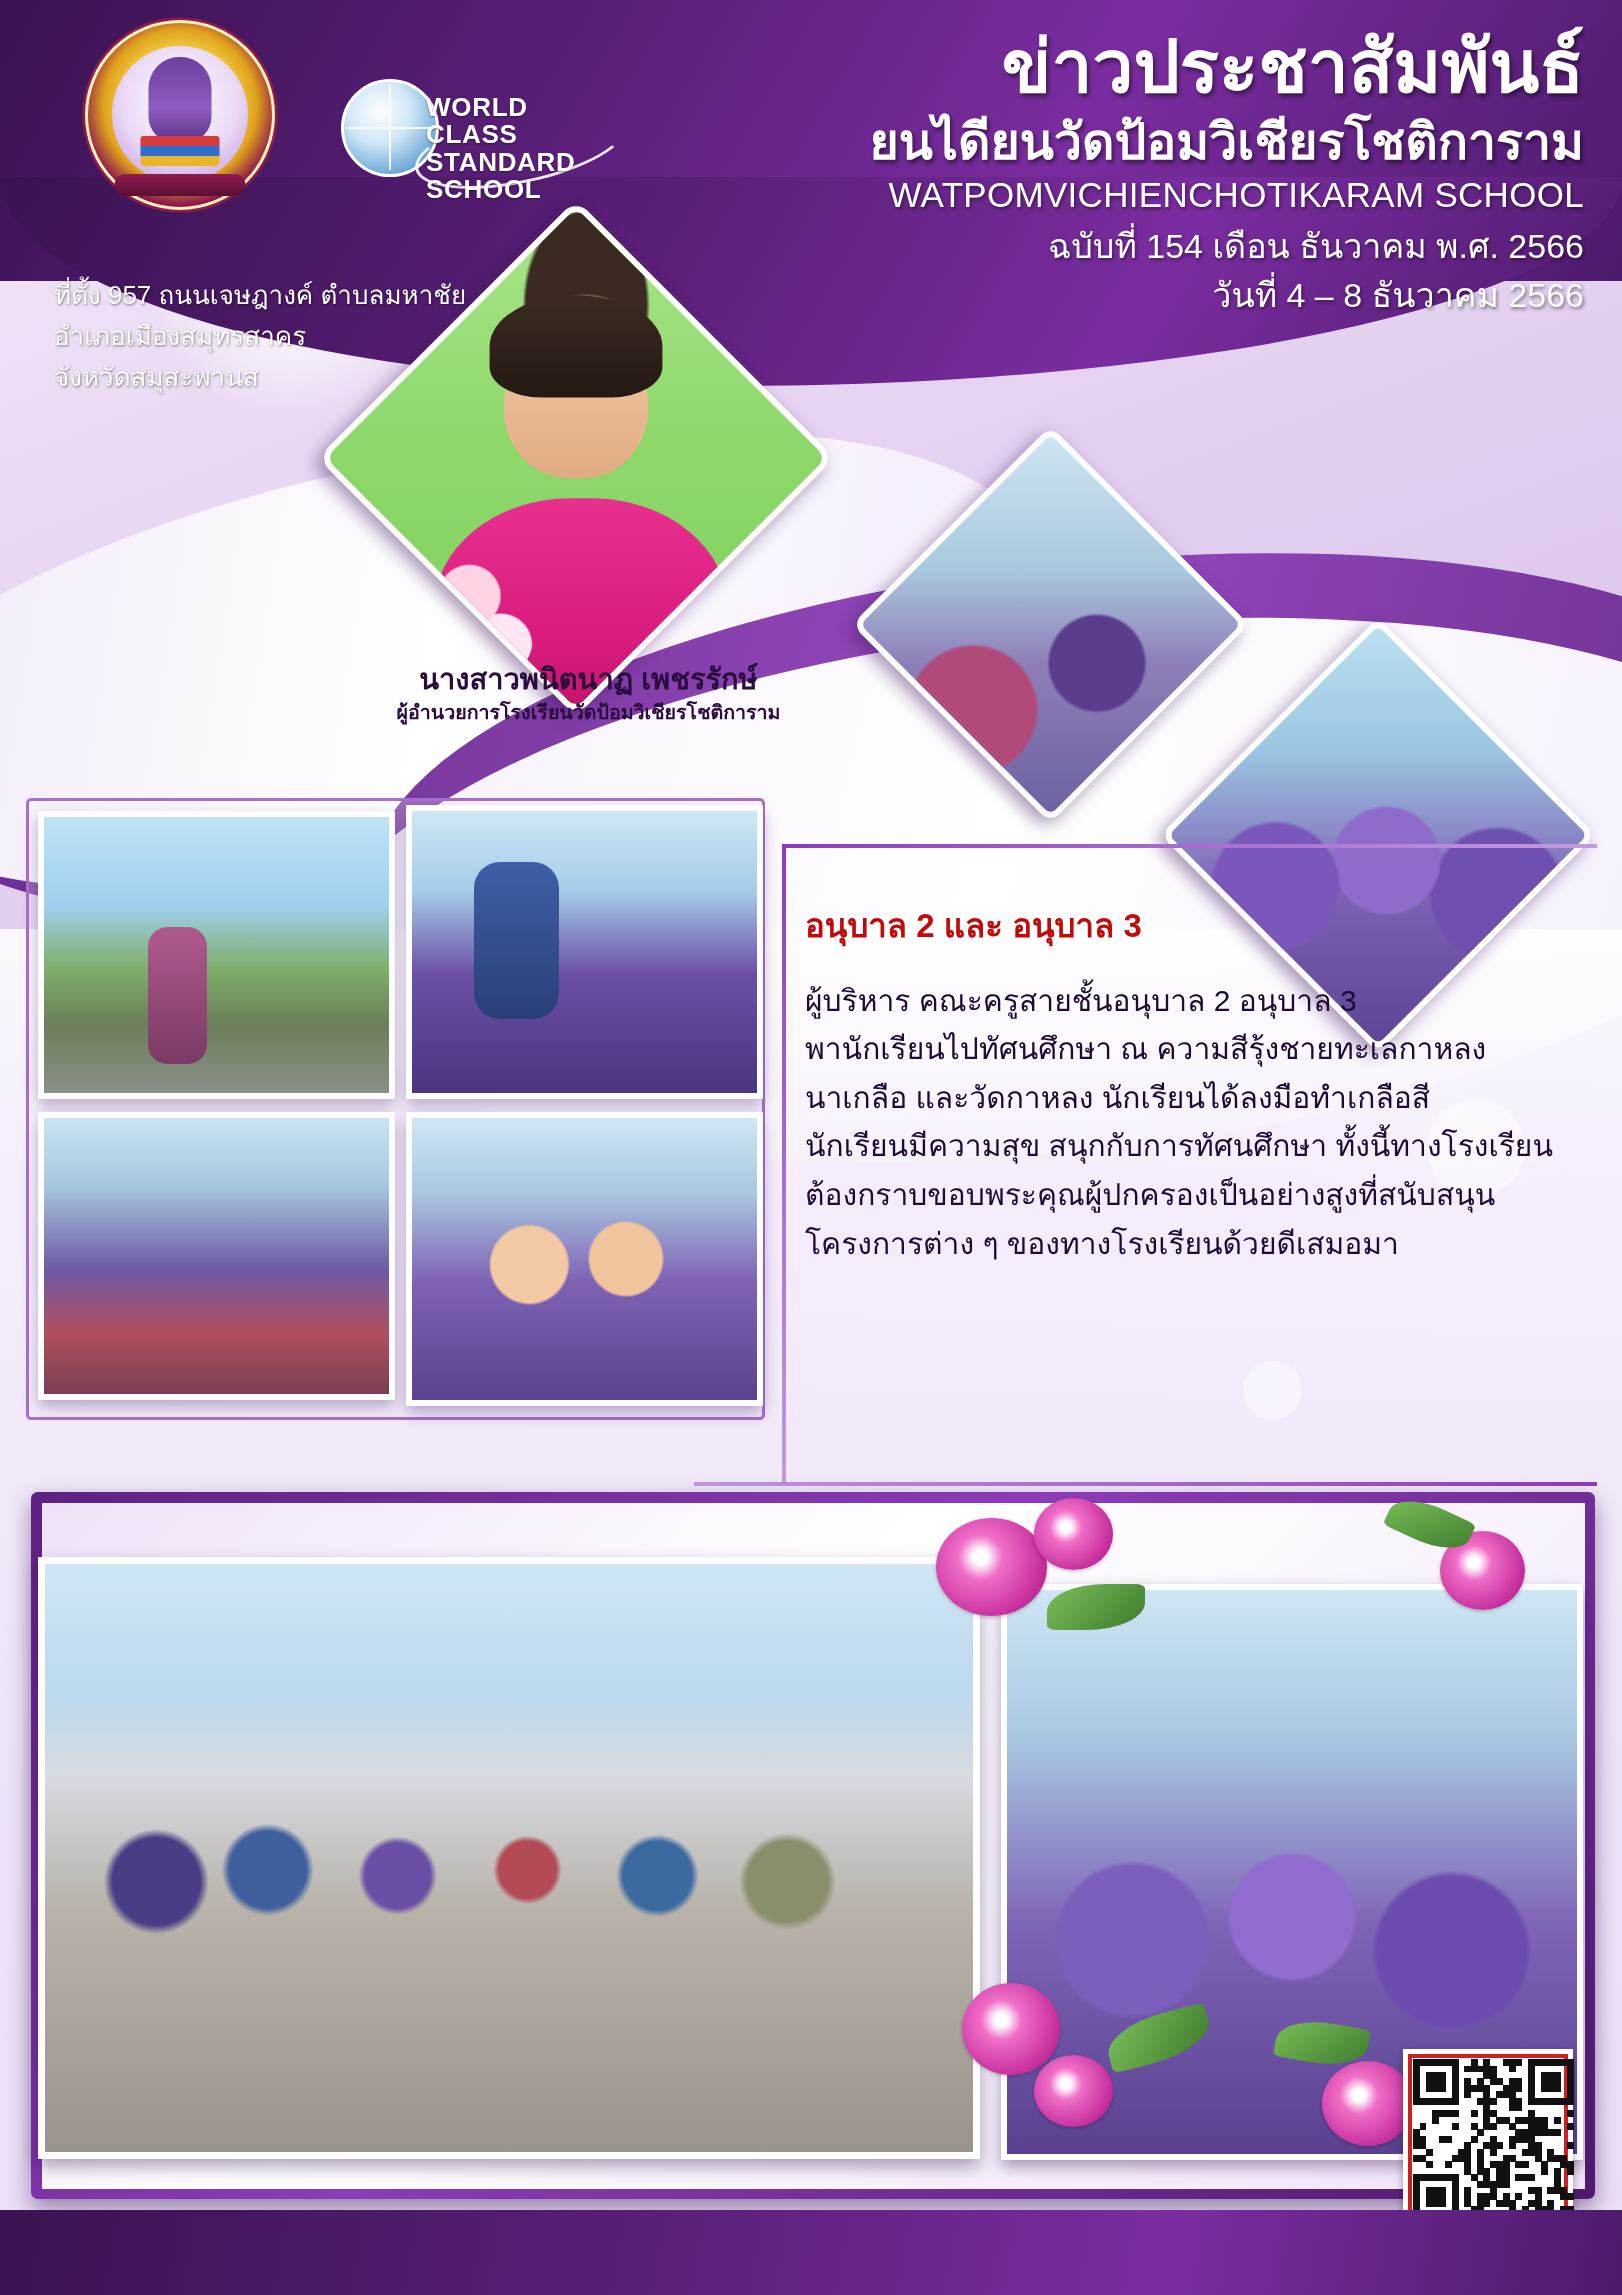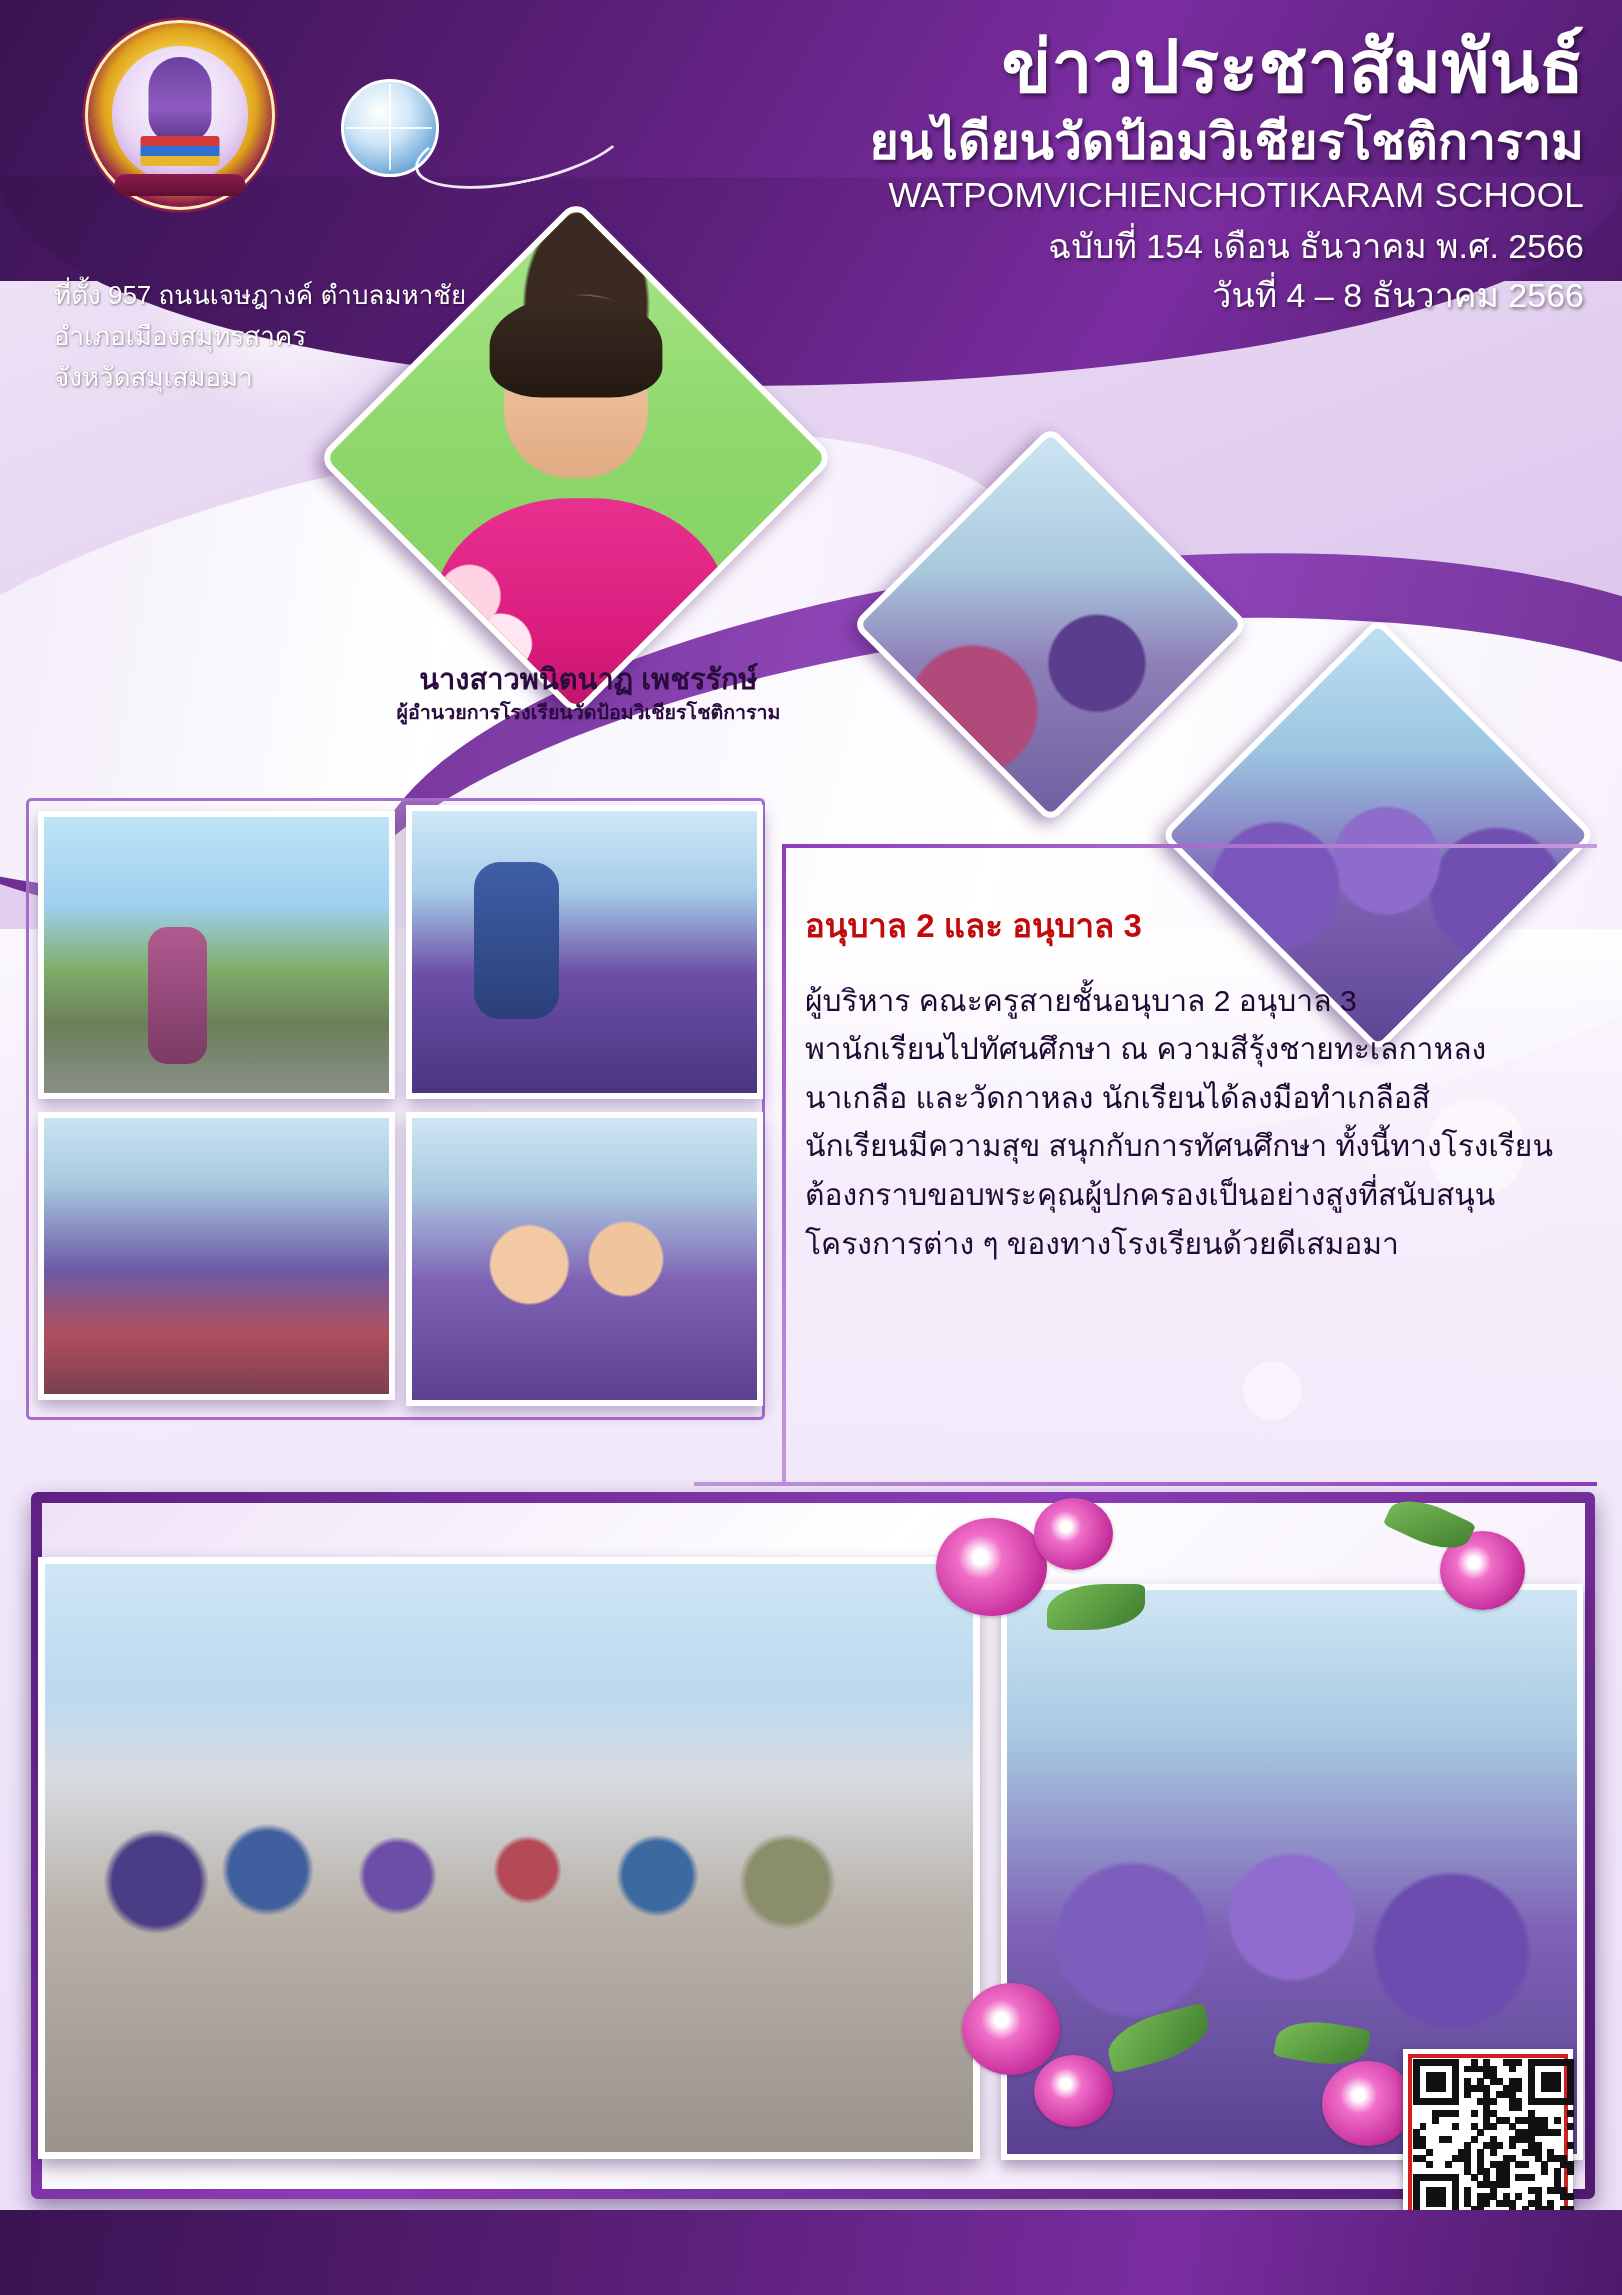--- a/index.html
+++ b/index.html
@@ -352,34 +352,38 @@
   <div class="logo-crest">
     <div class="inner"></div>
     <div class="buddha"></div>
     <div class="books"></div>
     <div class="ribbon"></div>
   </div>
 
   <div class="wcs-logo">
     <div class="wcs-globe"></div>
     <div class="wcs-swoosh"></div>
+    <div class="wcs-text">
+      <div class="l1">WORLD CLASS</div>
+      <div class="l2">STANDARD SCHOOL</div>
+    </div>
   </div>
 
   <div class="header-right">
     <div class="h-title">ข่าวประชาสัมพันธ์</div>
     <div class="h-sub1">ยนไดียนวัดป้อมวิเชียรโชติการาม</div>
     <div class="h-sub2">WATPOMVICHIENCHOTIKARAM SCHOOL</div>
     <div class="h-issue">ฉบับที่ 154 เดือน ธันวาคม พ.ศ. 2566</div>
     <div class="h-date">วันที่ 4 – 8 ธันวาคม 2566</div>
   </div>
 
   <div class="addr">
     <div>ที่ตั้ง 957 ถนนเจษฎางค์ ตำบลมหาชัย</div>
     <div>อำเภอเมืองสมุทรสาคร</div>
-    <div>จังหวัดสมุเสมอมา</div>
+    <div>จังหวัดสมุสะพานส</div>
   </div>
 
   <div class="diamond" id="dir-diamond">
     <div class="ph dir-photo">
       <div class="dir-body"></div>
       <div class="dir-head"></div>
       <div class="dir-hair"></div>
       <div class="dir-flowers"></div>
     </div>
   </div>

